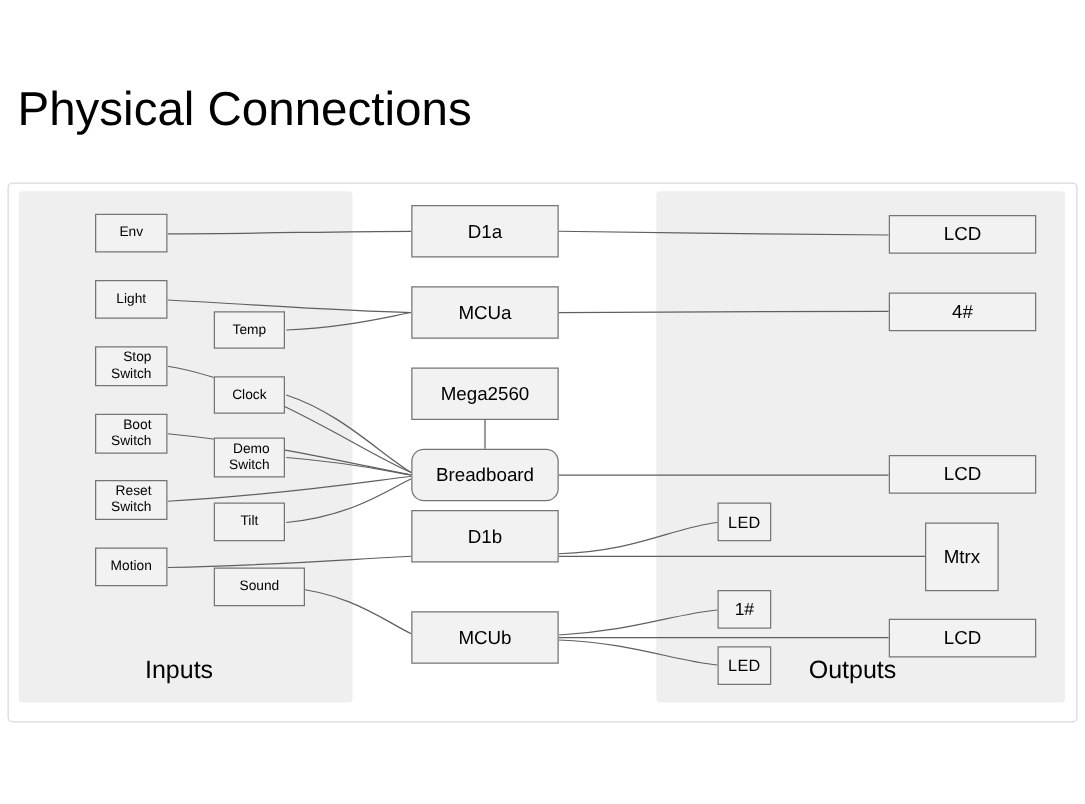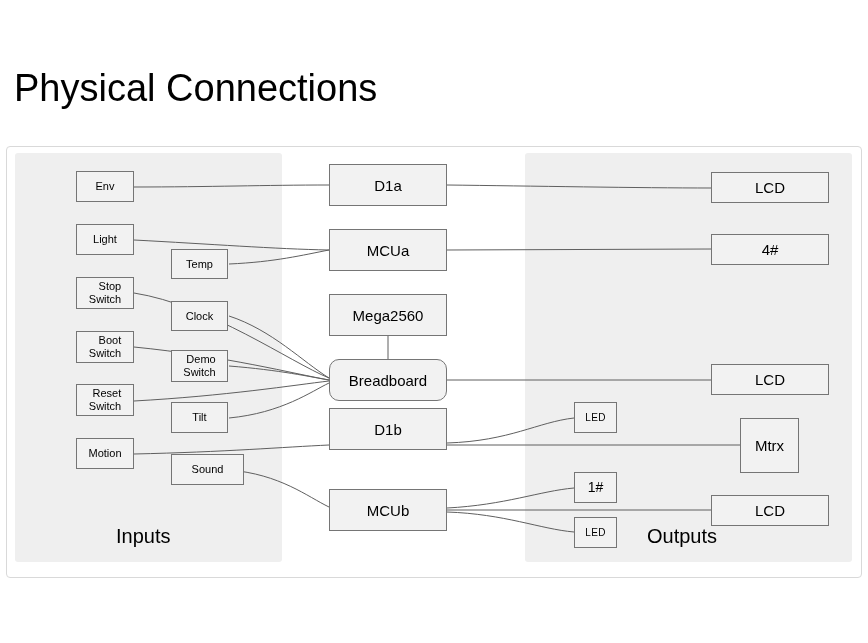--- a/index.html
+++ b/index.html
@@ -33,21 +33,21 @@
   .node{
     position:absolute;box-sizing:border-box;
     background:var(--box-fill,#f2f2f2);
     border:1.5px solid var(--box-border,#757575);
     display:flex;align-items:center;justify-content:center;
     text-align:right;white-space:pre-line;color:var(--text,#000);
   }
   .node.md{font-size:15px;line-height:17px;}
   .node.sm{font-size:11px;line-height:13px;}
   .node.num{font-size:14px;line-height:15px;}
-  .node.xs{font-size:10px;line-height:9px;letter-spacing:0.3px;}
+  .node.xs{font-size:13px;line-height:9px;letter-spacing:0.3px;}
   .zone-label{
     position:absolute;font-size:20px;color:var(--text,#000);
   }
   .zone-label.inputs{left:116px;top:525px;}
   .zone-label.outputs{left:647px;top:525px;}
 </style>
 </head>
 <body>
 
 <h1 class="title">Physical Connections</h1>

